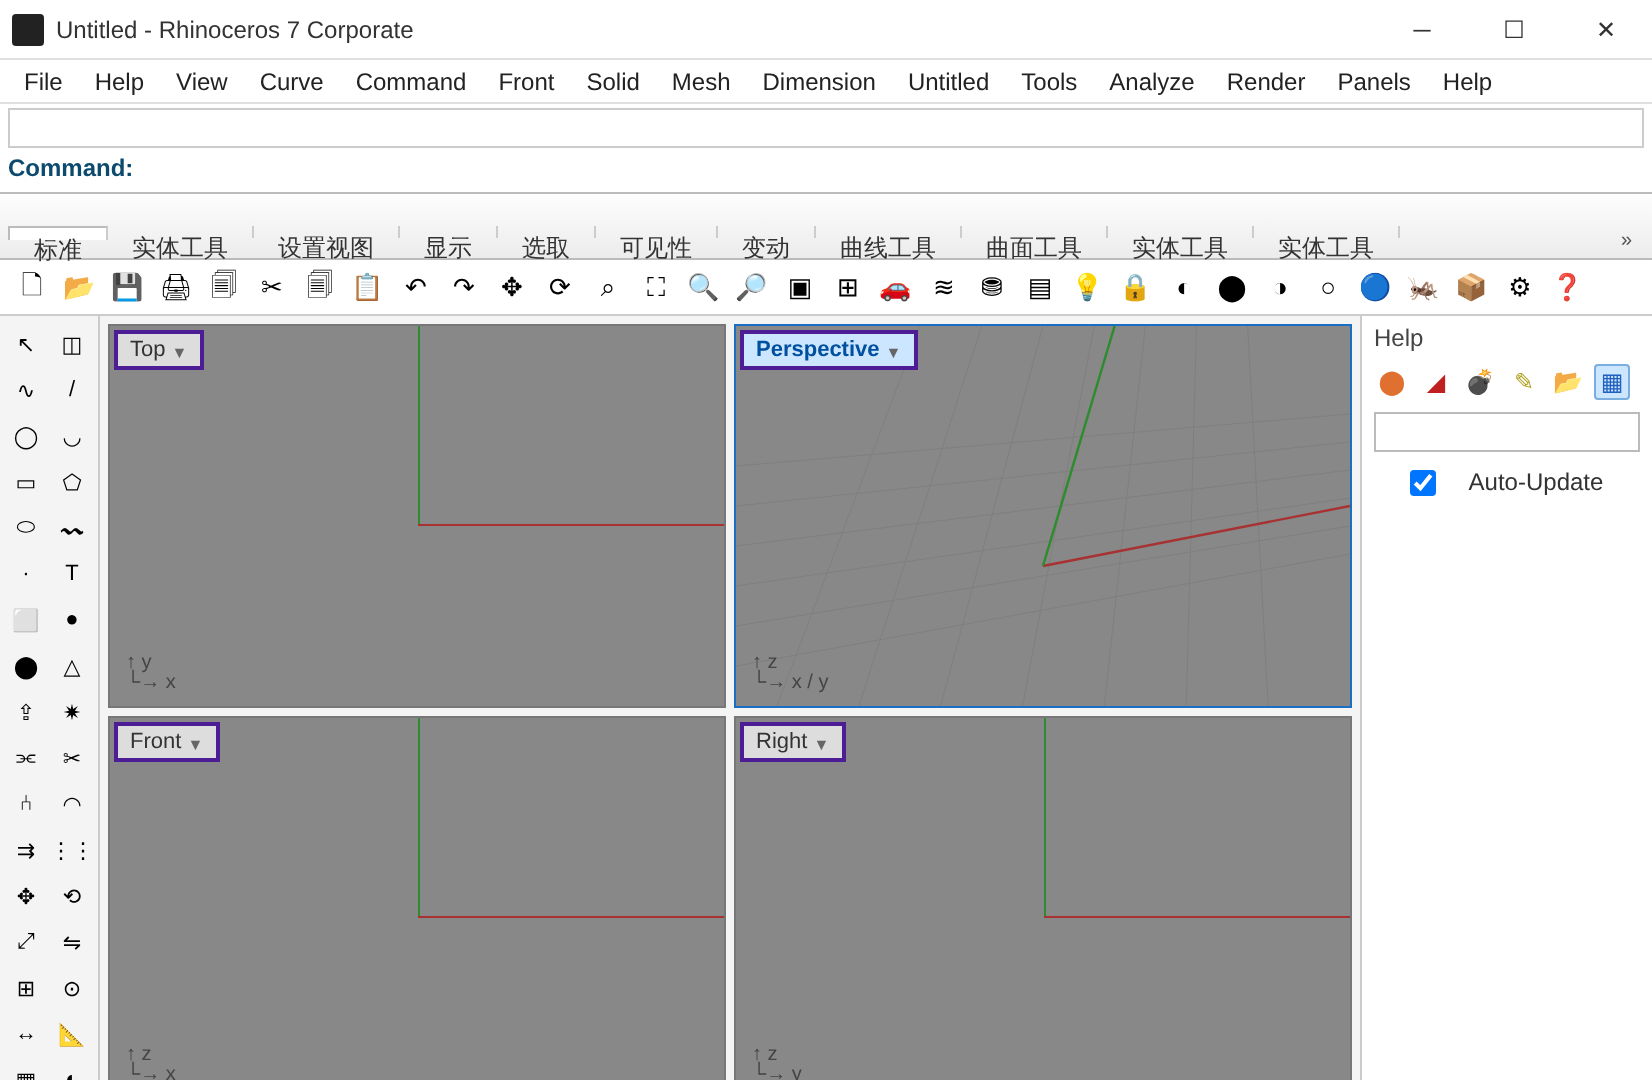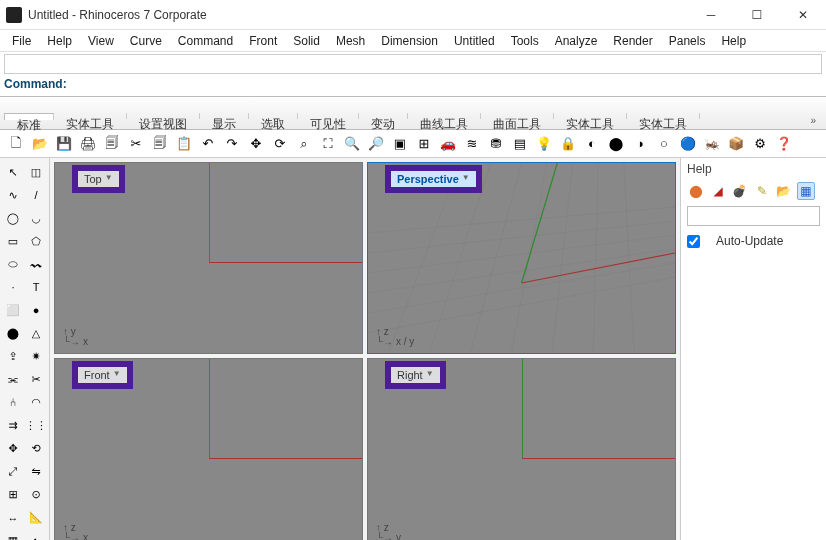--- a/index.html
+++ b/index.html
@@ -29,35 +29,35 @@
 .tb-btn { width: 20px; height: 20px; display: flex; align-items: center; justify-content: center; font-size: 13px; border-radius: 2px; }
 
 .workspace { display: flex; height: 396px; }
 
 .left-toolbar { width: 50px; background: #f4f4f4; border-right: 1px solid #ccc; padding: 4px 2px; display: grid; grid-template-columns: repeat(2, 20px); gap: 3px; justify-content: center; align-content: start; }
 .lt-btn { width: 20px; height: 20px; display: flex; align-items: center; justify-content: center; font-size: 11px; border-radius: 2px; }
 
 .viewports { flex: 1; display: grid; grid-template-columns: 1fr 1fr; grid-template-rows: 1fr 1fr; gap: 4px; padding: 4px; background: #f4f4f4; }
 .viewport { position: relative; background: #888; border: 1px solid #777; overflow: hidden; }
 .viewport.active { border: 1px solid #1a6fc4; }
-.vp-label { position: absolute; top: 2px; left: 2px; background: #ddd; border: 6px solid #4c1d95; font-size: 11px; padding: 2px 6px; color: #333; display: flex; align-items: flex-start; gap: 3px; margin-left: 15px; }
+.vp-label { position: absolute; top: 2px; left: 2px; background: #ddd; border: 2px solid #4c1d95; font-size: 11px; padding: 2px 6px; color: #333; display: flex; align-items: flex-end; gap: 3px; }
 .viewport.active .vp-label { background: #cde6ff; color: #0050a0; font-weight: bold; }
 .vp-label .drop { font-size: 8px; color: #666; }
 .axis-widget { position: absolute; bottom: 6px; left: 8px; font-size: 10px; color: #444; line-height: 1; font-family: monospace; }
 .axis-widget .v { display: block; }
 .red-line { position: absolute; background: #a83232; }
 .green-line { position: absolute; background: #2e8b2e; }
 
 .right-panel { width: 146px; background: #fff; border-left: 1px solid #ccc; padding: 4px 6px; }
 .rp-title { font-size: 12px; color: #444; margin-bottom: 6px; }
 .rp-icons { display: flex; gap: 4px; margin-bottom: 6px; }
 .rp-icon { width: 18px; height: 18px; display: flex; align-items: center; justify-content: center; font-size: 12px; border-radius: 2px; }
 .rp-icon.sel { background: #cde6ff; border: 1px solid #7aaee0; }
 .rp-search { width: 100%; height: 20px; border: 1px solid #bbb; margin-bottom: 8px; padding: 0 4px; font-size: 12px; }
-.rp-check { font-size: 12px; color: #333; display: flex; align-items: center; gap: 16px; }
+.rp-check { font-size: 12px; color: #333; display: flex; align-items: center; gap: 16px; justify-content: center; }
 
 svg.grid { position:absolute; inset:0; width:100%; height:100%; }
 </style>
 </head>
 <body>
 
 <div class="titlebar">
   <span class="icon"></span>
   <span class="title">Untitled - Rhinoceros 7 Corporate</span>
   <div class="win-controls">

